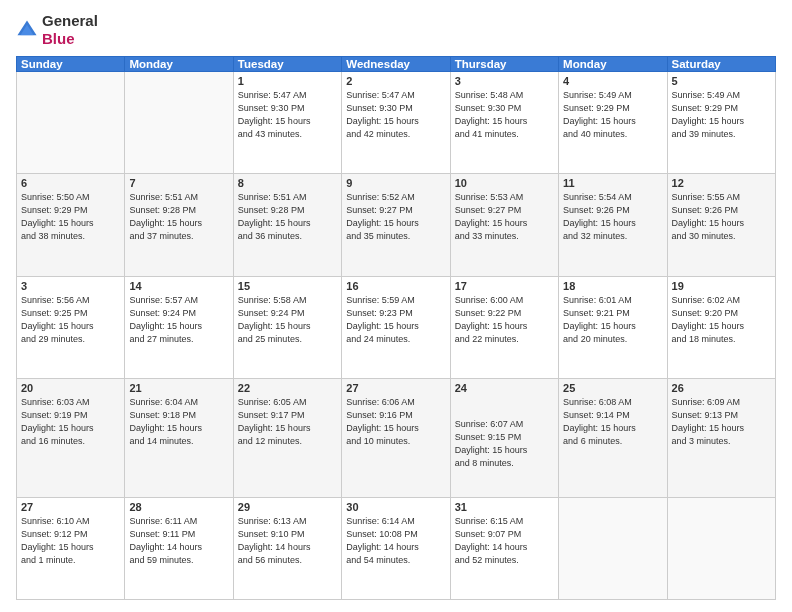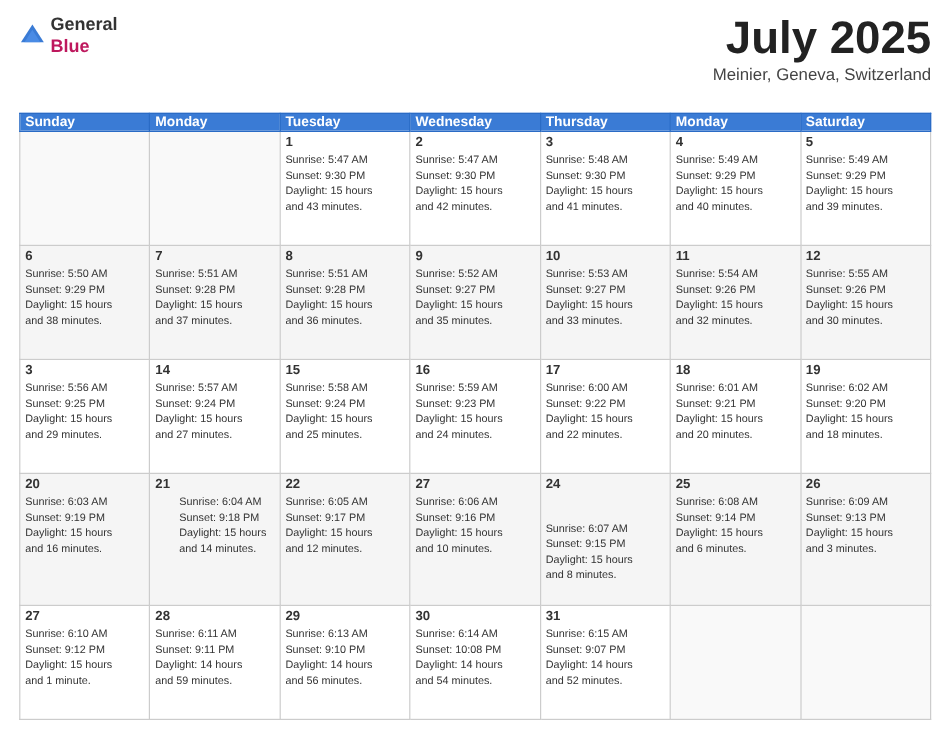--- a/index.html
+++ b/index.html
@@ -14,21 +14,21 @@
       width: 792px;
       height: 612px;
       padding: 12px 16px;
       display: flex;
       flex-direction: column;
     }
     .header {
       display: flex;
       justify-content: space-between;
       align-items: flex-start;
-      margin-bottom: 24px;
+      margin-bottom: 8px;
     }
     .logo {
       display: flex;
       align-items: center;
       gap: 4px;
     }
     .logo-icon {
       width: 22px;
       height: 22px;
     }
@@ -95,24 +95,20 @@
     <div class="logo">
       <svg class="logo-icon" viewBox="0 0 30 30" xmlns="http://www.w3.org/2000/svg">
         <polygon points="15,2 28,22 2,22" fill="#3a7bd5"></polygon>
         <polygon points="15,8 24,22 6,22" fill="#5a9bf5" opacity="0.5"></polygon>
       </svg>
       <div>
         <span style="font-size:15px;font-weight:bold;color:#333;">General</span><br>
         <span style="font-size:15px;font-weight:bold;color:#be185d;">Blue</span>
       </div>
     </div>
-    <div class="title-block">
-      <div class="month-title">July 2025</div>
-      <div class="subtitle">Meinier, Geneva, Switzerland</div>
-    </div>
   </div>
 
   <table class="calendar">
     <thead>
       <tr>
         <th>Sunday</th>
         <th>Monday</th>
         <th>Tuesday</th>
         <th>Wednesday</th>
         <th>Thursday</th>
@@ -265,21 +261,21 @@
         <tr>
           <td>
             <span class="day-num">20</span>
             <div class="day-detail" style="white-space: pre-line;">Sunrise: 6:03 AM
 Sunset: 9:19 PM
 Daylight: 15 hours
 and 16 minutes.</div>
           </td>
           <td>
             <span class="day-num">21</span>
-            <div class="day-detail" style="white-space: pre-line; margin-left: 20px;">Sunrise: 6:04 AM
+            <div class="day-detail" style="white-space: pre-line;">Sunrise: 6:04 AM
 Sunset: 9:18 PM
 Daylight: 15 hours
 and 14 minutes.</div>
           </td>
           <td>
             <span class="day-num">22</span>
             <div class="day-detail" style="white-space: pre-line;">Sunrise: 6:05 AM
 Sunset: 9:17 PM
 Daylight: 15 hours
 and 12 minutes.</div>

